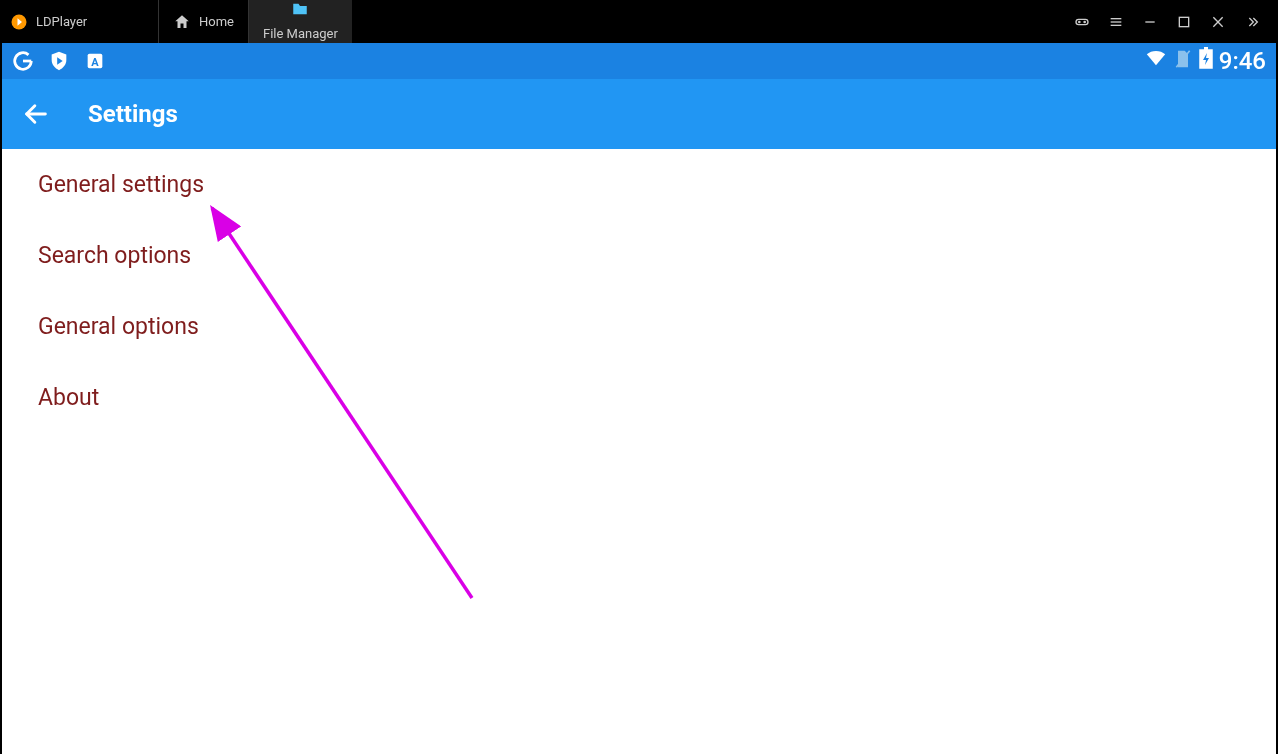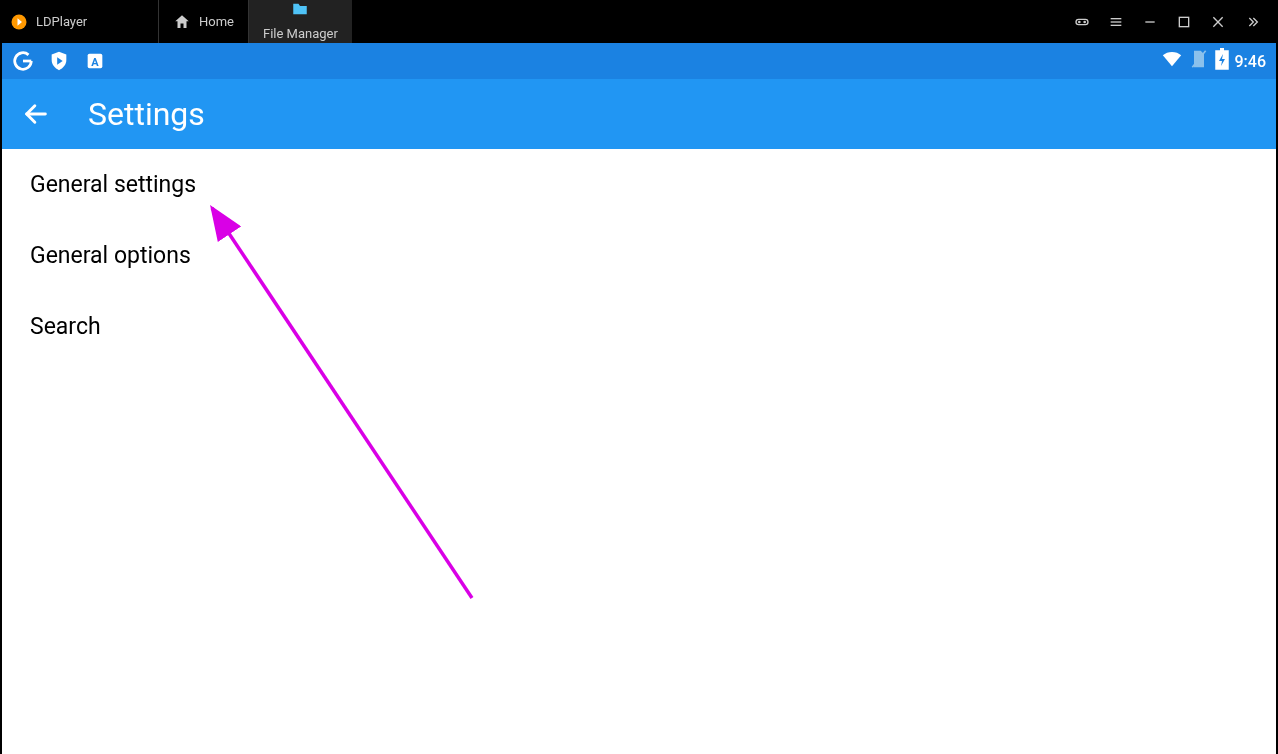--- a/index.html
+++ b/index.html
@@ -82,47 +82,47 @@
     padding: 0 10px;
     color: #fff;
   }
   .statusbar-left { display: flex; align-items: center; gap: 14px; }
   .statusbar-left .sbicon { width: 22px; height: 22px; display:inline-flex; align-items:center; justify-content:center; }
   .statusbar-right {
     margin-left: auto;
     display: flex;
     align-items: center;
     gap: 6px;
-    font-size: 16px;
+    font-size: 24px;
     font-weight: 500;
   }
   .appbar {
     height: 70px;
     background: #2196f3;
     display: flex;
     align-items: center;
     padding: 0 18px;
     gap: 36px;
     color: #fff;
   }
   .appbar-back {
     width: 32px; height: 32px;
     display: inline-flex; align-items: center; justify-content: center;
   }
   .appbar-title {
-    font-size: 32px;
-    font-weight: 400;
+    font-size: 24px;
+    font-weight: 700;
   }
   .content {
     background: #fff;
   }
   .setting-item {
-    padding: 22px 28px;
+    padding: 22px 36px;
     font-size: 23px;
-    color: #000000;
+    color: #7f1d1d;
     cursor: pointer;
   }
   .annotation-arrow {
     position: absolute;
     pointer-events: none;
     z-index: 1000;
   }
 </style>
 </head>
 <body>
@@ -250,24 +250,27 @@
         </svg>
     </span>
     <span class="appbar-title">Settings</span>
   </div>
 
   <div class="content">
     <div class="setting-item">
       <span>General settings</span>
     </div>
     <div class="setting-item">
+      <span>Search options</span>
+    </div>
+    <div class="setting-item">
       <span>General options</span>
     </div>
     <div class="setting-item">
-      <span>Search</span>
+      <span>About</span>
     </div>
   </div>
 
   <svg class="annotation-arrow" style="left:0; top:0;" width="1274" height="718">
     <defs>
       <marker id="arrowhead" markerWidth="10" markerHeight="8" refX="9" refY="4" orient="auto">
         <polygon points="0 0, 10 4, 0 8" fill="#d900e6"></polygon>
       </marker>
     </defs>
     <line x1="470" y1="555" x2="210" y2="165" stroke="#d900e6" stroke-width="3.5" marker-end="url(#arrowhead)"></line>

